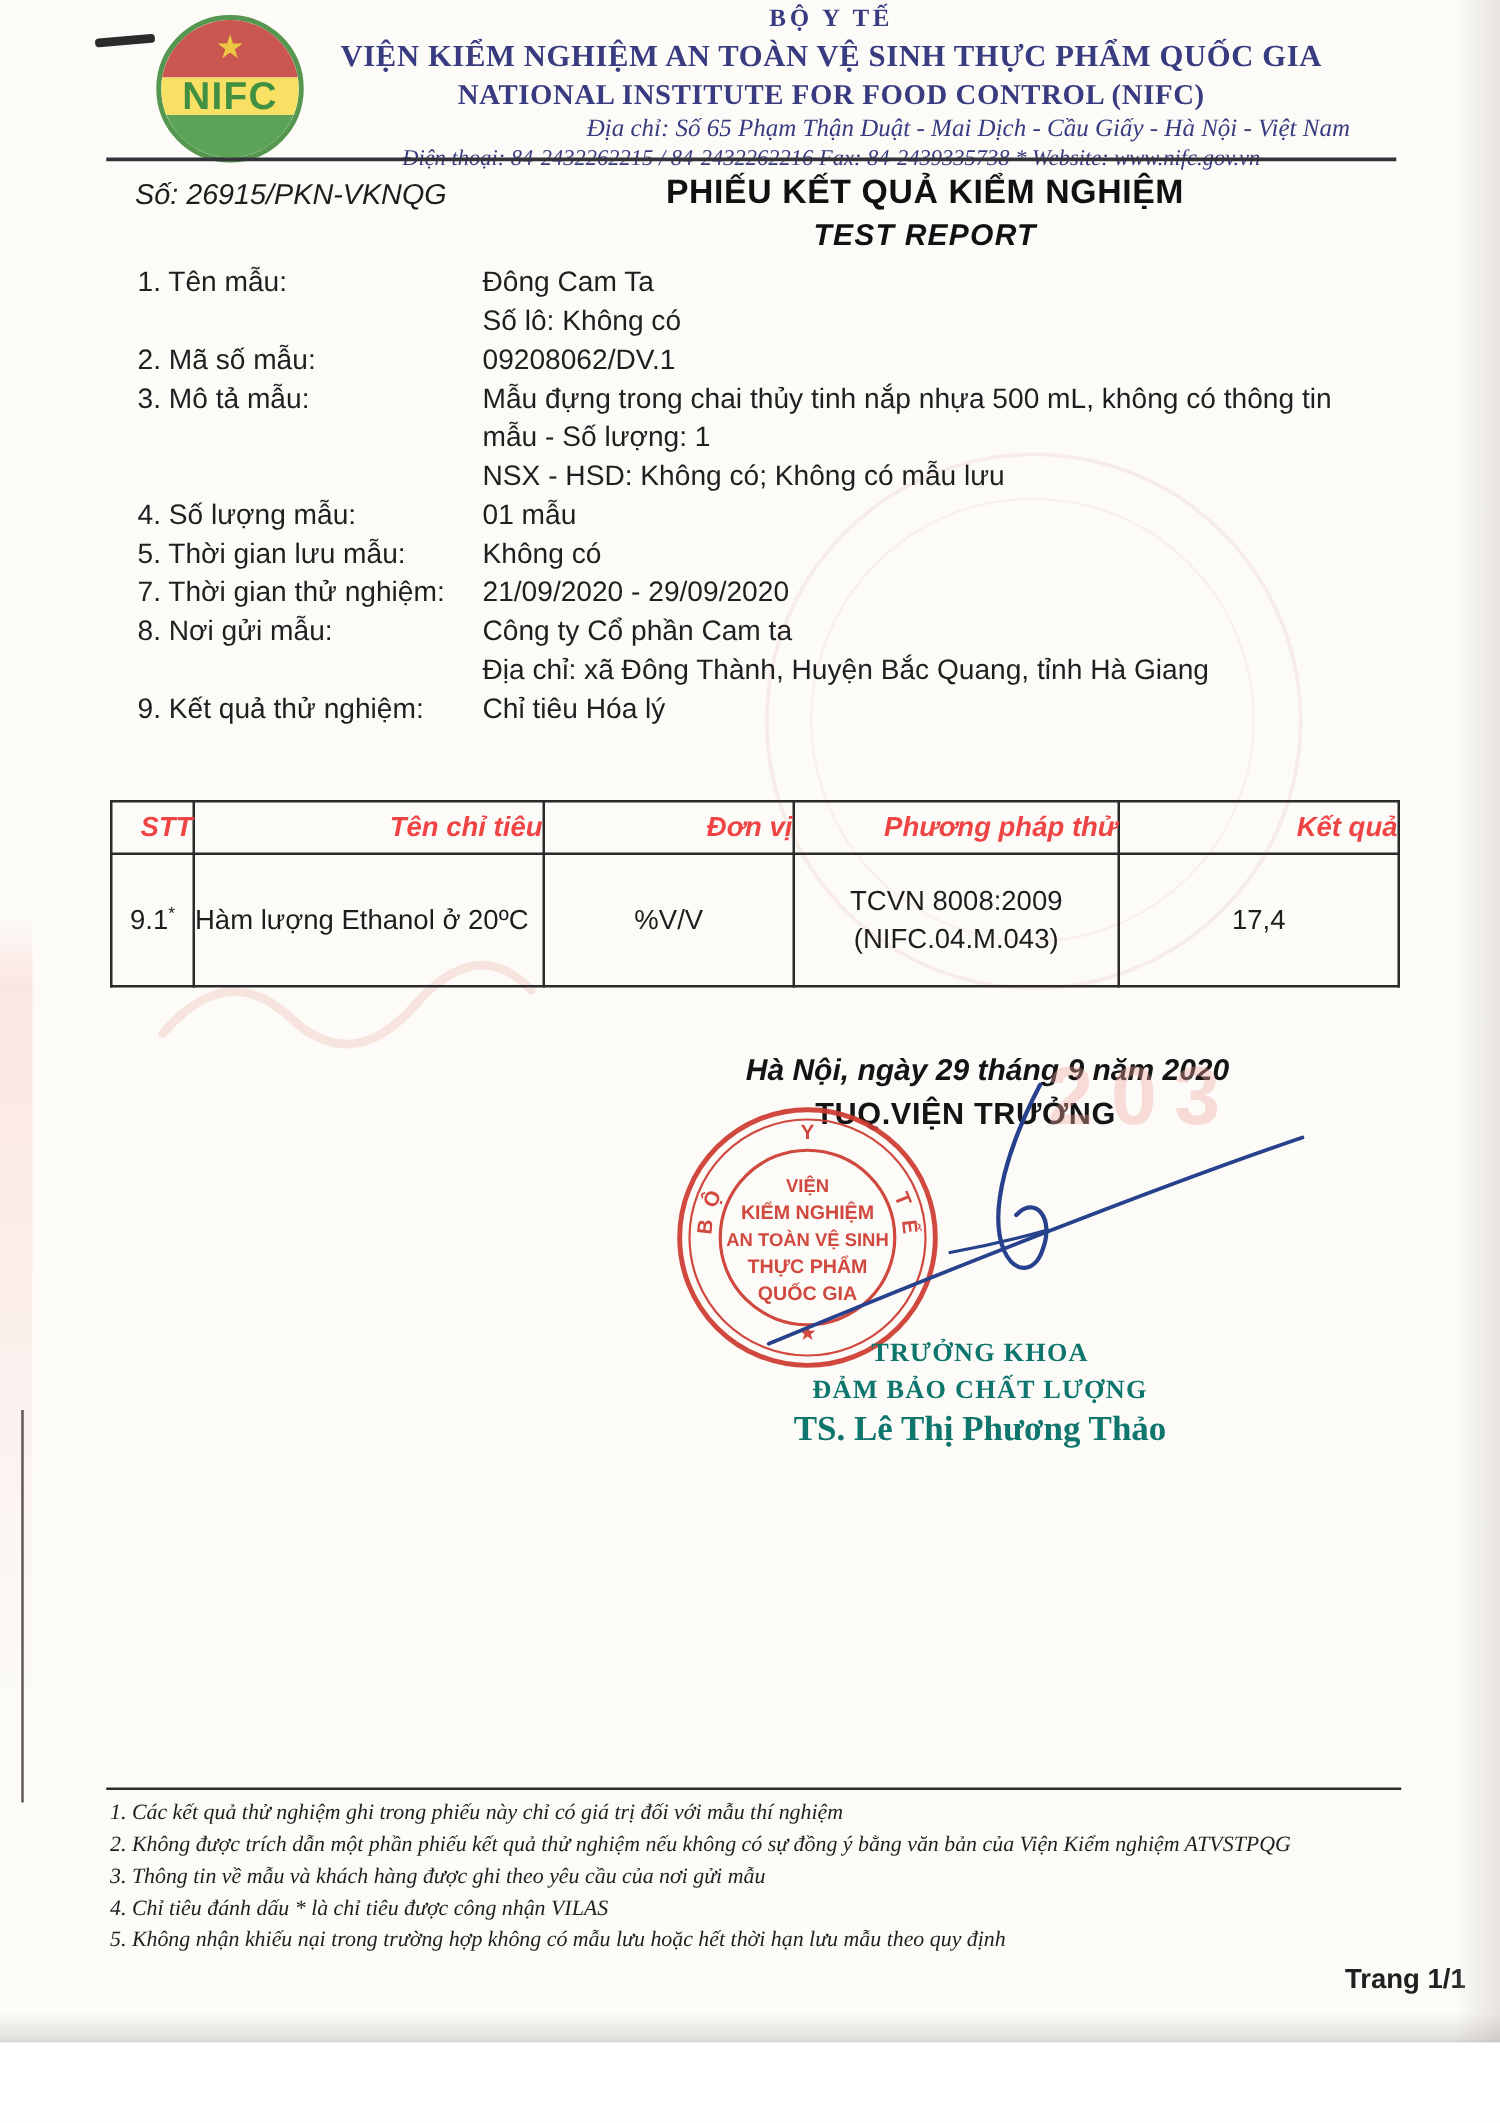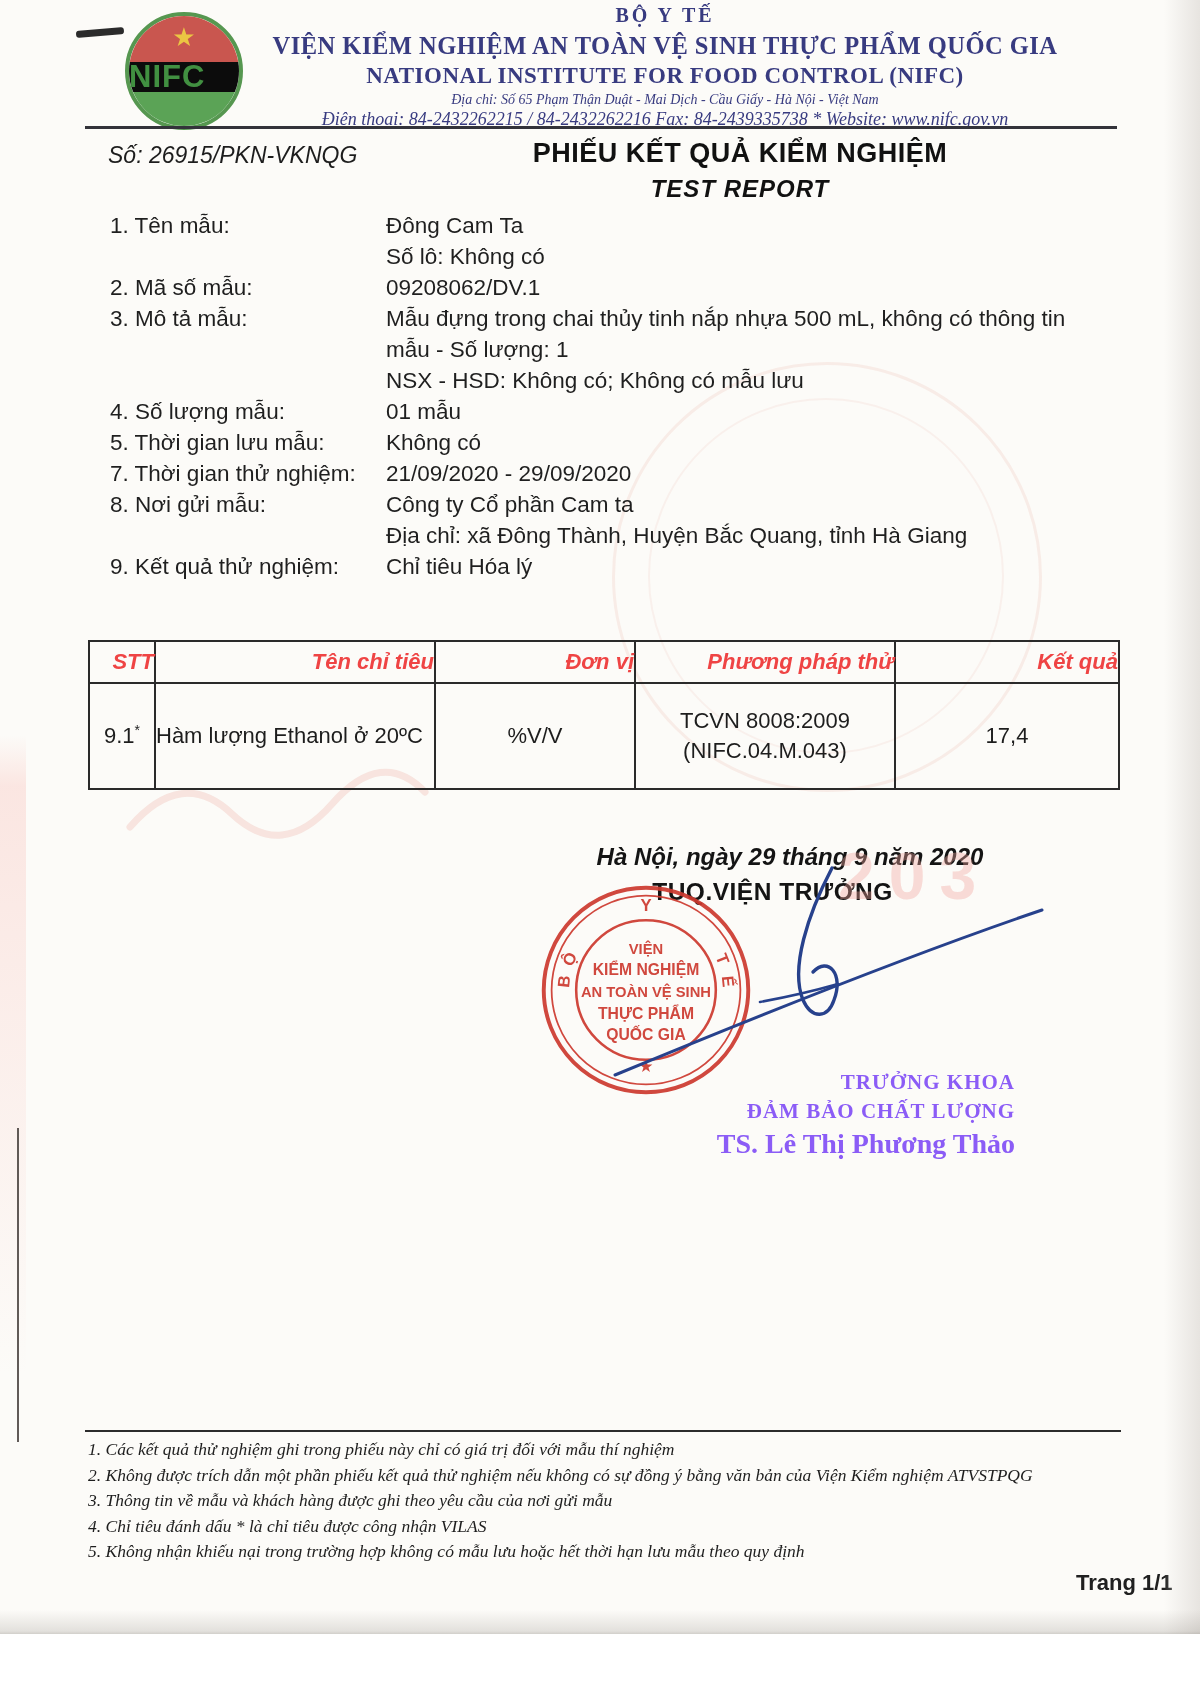--- a/index.html
+++ b/index.html
@@ -16,32 +16,32 @@
     background:linear-gradient(180deg, rgba(255,255,255,0) 0%, rgba(125,118,110,0.20) 88%, rgba(110,104,96,0.30) 100%); }
   .camscanner-band { position:absolute; left:0; top:1634px; width:1200px; height:64px; background:#ffffff; }
 
   
   .top-dash { position:absolute; left:76px; top:29px; width:48px; height:7px; background:#2b2b2b;
     border-radius:3px; transform:rotate(-5deg); }
   .logo { position:absolute; left:125px; top:12px; width:110px; height:110px; border-radius:50%;
     border:4px solid #46953f; overflow:hidden; background:#fff; filter:blur(0.4px) saturate(0.85); opacity:0.95; }
   .logo-red { position:absolute; left:0; top:0; width:100%; height:42%; background:#d84a40; }
   .logo-star { position:absolute; left:0; top:6px; width:100%; text-align:center; font-size:26px; color:#f2c422; }
-  .logo-mid { position:absolute; left:0; top:42%; width:100%; height:27%; background:#000000;
-    display:flex; align-items:center; justify-content:flex-start; }
+  .logo-mid { position:absolute; left:0; top:42%; width:100%; height:27%; background:#fde047;
+    display:flex; align-items:center; justify-content:center; }
   .logo-nifc { font-weight:bold; font-size:31px; color:#2e8f2e; letter-spacing:1px;
     font-family:"Liberation Sans",sans-serif; }
   .logo-green { position:absolute; left:0; top:69%; width:100%; height:31%; background:#4aa344; }
 
   .header-text { position:absolute; left:250px; top:4px; width:830px; text-align:center;
     font-family:"Liberation Serif","DejaVu Serif",serif; color:#383b80; }
   .h-ministry { font-size:20px; font-weight:bold; letter-spacing:3px; }
   .h-vi { font-size:24.5px; font-weight:bold; margin-top:5px; letter-spacing:0.5px; }
   .h-en { font-size:23px; font-weight:bold; margin-top:3px; letter-spacing:0.5px; }
-  .h-addr { font-size:14px; font-style:italic; margin-top:3px; }
+  .h-addr { font-size:20px; font-style:italic; margin-top:3px;text-align:right; }
   .h-contact { font-size:18px; font-style:italic; margin-top:1px; }
   .header-rule { position:absolute; left:85px; top:126px; width:1032px; border-top:3px solid #33333a; }
 
   
   .ref-number { position:absolute; left:108px; top:142px; font-style:italic; font-size:23px; color:#1d1d1d; }
   .title-block { position:absolute; left:380px; top:138px; width:720px; text-align:center; color:#111; }
   .title-vi { font-size:27px; font-weight:bold; letter-spacing:0.5px; }
   .title-en { font-size:24px; font-weight:bold; font-style:italic; margin-top:6px; letter-spacing:1px; }
 
   
@@ -66,22 +66,22 @@
   .td-unit, .td-meth, .td-res { text-align:center; line-height:30px; }
   sup.mark { font-size:14px; }
 
   
   .date-line { position:absolute; left:540px; top:843px; width:500px; text-align:center;
     font-style:italic; font-size:24px; font-weight:bold; color:#141414; }
   .approver-title { position:absolute; left:540px; top:878px; width:465px; text-align:center;
     font-size:24.5px; font-weight:bold; color:#141414; letter-spacing:0.5px; }
 
   .stamp { position:absolute; left:528px; top:872px; width:236px; height:236px; opacity:0.92; }
-  .red-block { position:absolute; left:615px; top:1068px; width:400px; text-align:right;
-    font-family:"Liberation Serif","DejaVu Serif",serif; color:#8b5cf6; }
+  .red-block { position:absolute; left:584px; top:1068px; width:400px; text-align:center;
+    font-family:"Liberation Serif","DejaVu Serif",serif; color:#0f766e; }
   .signer-role { font-size:21px; font-weight:bold; letter-spacing:1px; line-height:29px; }
   .signer-name { font-size:28px; font-weight:bold; margin-top:2px; }
 
   .signature-svg { position:absolute; left:520px; top:830px; width:560px; height:280px; }
 
   
   .ghost-circle-1 { position:absolute; left:612px; top:362px; width:424px; height:424px; border-radius:50%;
     border:3px solid rgba(222,128,118,0.12); }
   .ghost-circle-2 { position:absolute; left:648px; top:398px; width:352px; height:352px; border-radius:50%;
     border:2px solid rgba(222,128,118,0.09); }

